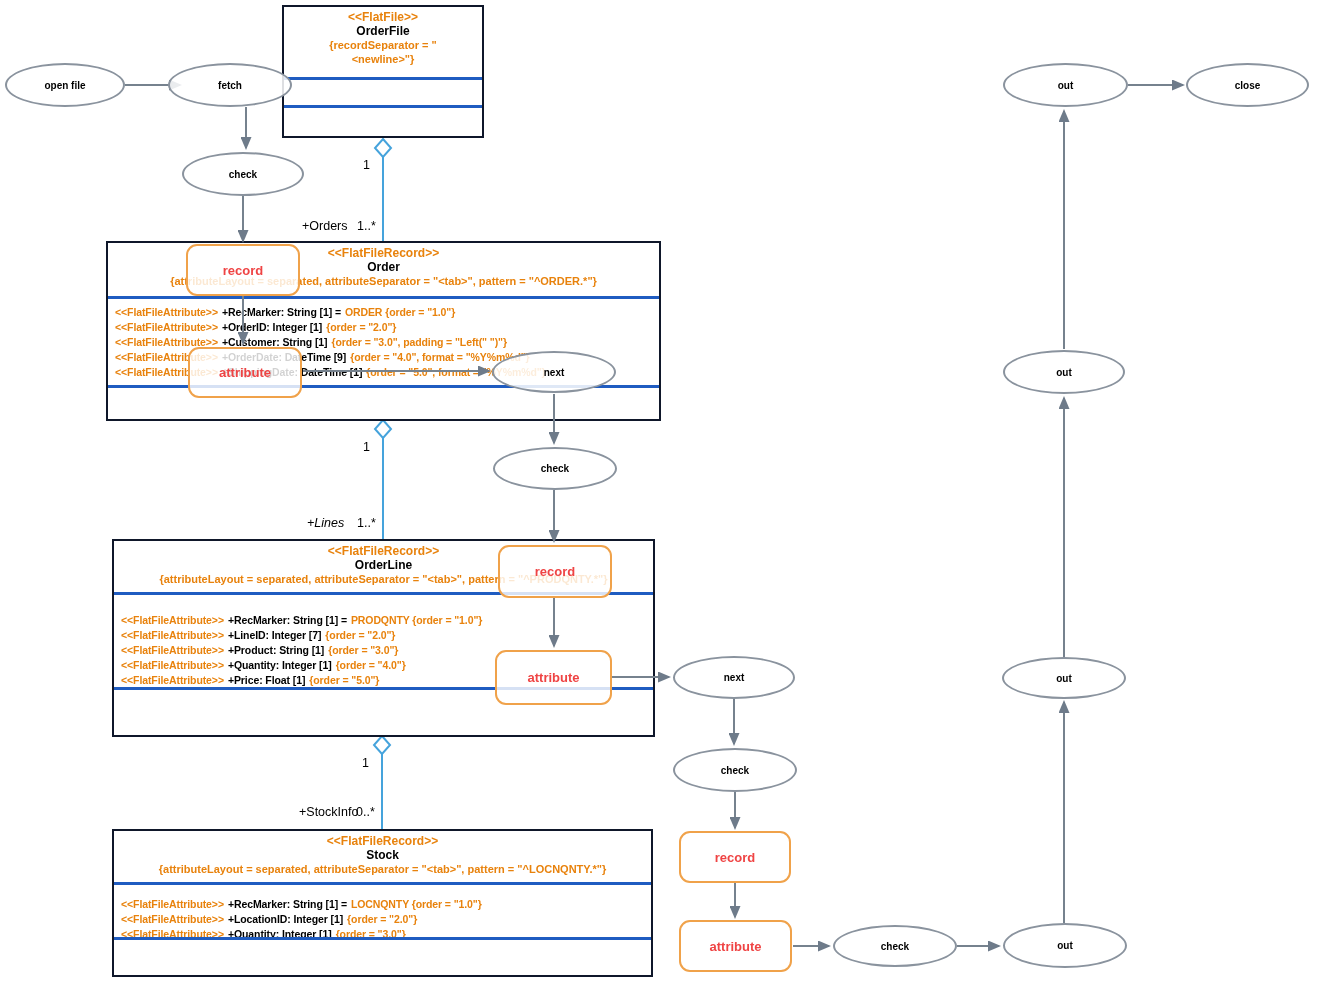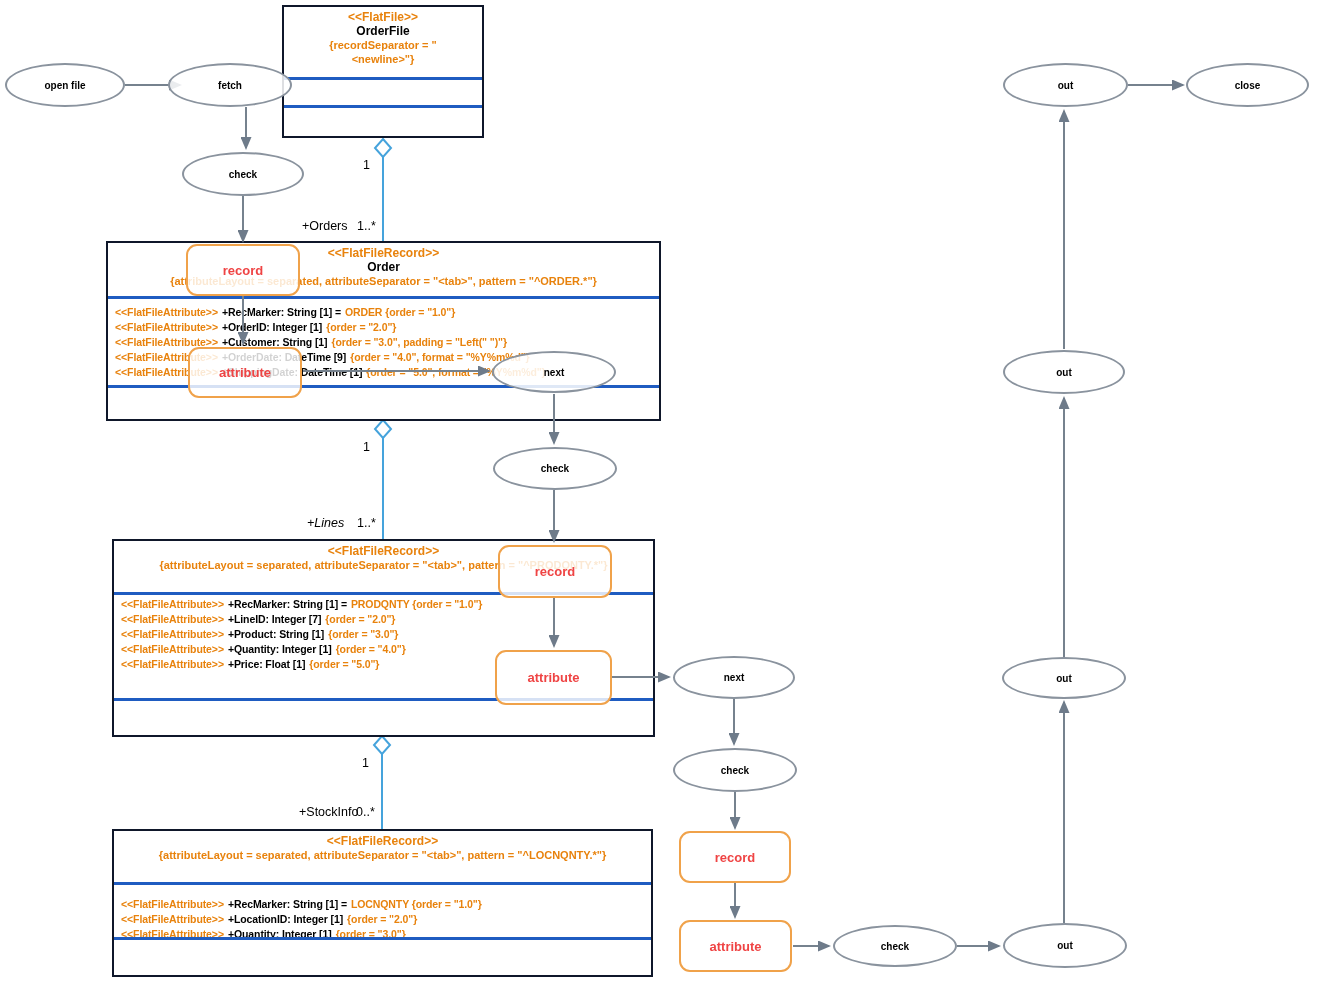--- a/index.html
+++ b/index.html
@@ -86,23 +86,24 @@
       <div class="attr-line">
         <span class="st">&lt;&lt;FlatFileAttribute&gt;&gt;</span><span class="decl">+ShippingDate: DateTime [1]</span><span class="val">{order = "5.0", format = "%Y%m%d"}</span>
       </div>
     </div>
     <div class="comp last"></div>
   </div>
 
   <div class="uml" style="left:112px;top:539px;width:543px;height:198px;">
     <div class="comp hdr" style="height:54px;">
       <span class="stereo">&lt;&lt;FlatFileRecord&gt;&gt;</span>
+      <span class="cname">OrderLine</span>
       <span class="constraint">{attributeLayout = separated, attributeSeparator = "&lt;tab&gt;", pattern = "^PRODQNTY.*"}</span>
     </div>
-    <div class="comp attrs" style="height:106px;padding-top:2px;">
+    <div class="comp attrs" style="height:95px;padding-top:18px;">
       <div class="attr-line">
         <span class="st">&lt;&lt;FlatFileAttribute&gt;&gt;</span><span class="decl">+RecMarker: String [1] =</span><span class="val">PRODQNTY {order = "1.0"}</span>
       </div>
       <div class="attr-line">
         <span class="st">&lt;&lt;FlatFileAttribute&gt;&gt;</span><span class="decl">+LineID: Integer [7]</span><span class="val">{order = "2.0"}</span>
       </div>
       <div class="attr-line">
         <span class="st">&lt;&lt;FlatFileAttribute&gt;&gt;</span><span class="decl">+Product: String [1]</span><span class="val">{order = "3.0"}</span>
       </div>
       <div class="attr-line">
@@ -111,20 +112,21 @@
       <div class="attr-line">
         <span class="st">&lt;&lt;FlatFileAttribute&gt;&gt;</span><span class="decl">+Price: Float [1]</span><span class="val">{order = "5.0"}</span>
       </div>
     </div>
     <div class="comp last"></div>
   </div>
 
   <div class="uml" style="left:112px;top:829px;width:541px;height:148px;">
     <div class="comp hdr" style="height:54px;">
       <span class="stereo">&lt;&lt;FlatFileRecord&gt;&gt;</span>
+      <span class="cname">Stock</span>
       <span class="constraint">{attributeLayout = separated, attributeSeparator = "&lt;tab&gt;", pattern = "^LOCNQNTY.*"}</span>
     </div>
     <div class="comp attrs" style="height:55px;padding-top:12px;">
       <div class="attr-line">
         <span class="st">&lt;&lt;FlatFileAttribute&gt;&gt;</span><span class="decl">+RecMarker: String [1] =</span><span class="val">LOCNQNTY {order = "1.0"}</span>
       </div>
       <div class="attr-line">
         <span class="st">&lt;&lt;FlatFileAttribute&gt;&gt;</span><span class="decl">+LocationID: Integer [1]</span><span class="val">{order = "2.0"}</span>
       </div>
       <div class="attr-line">

